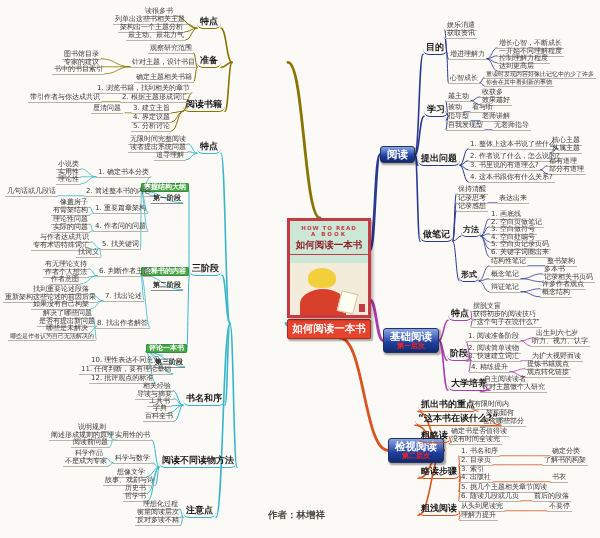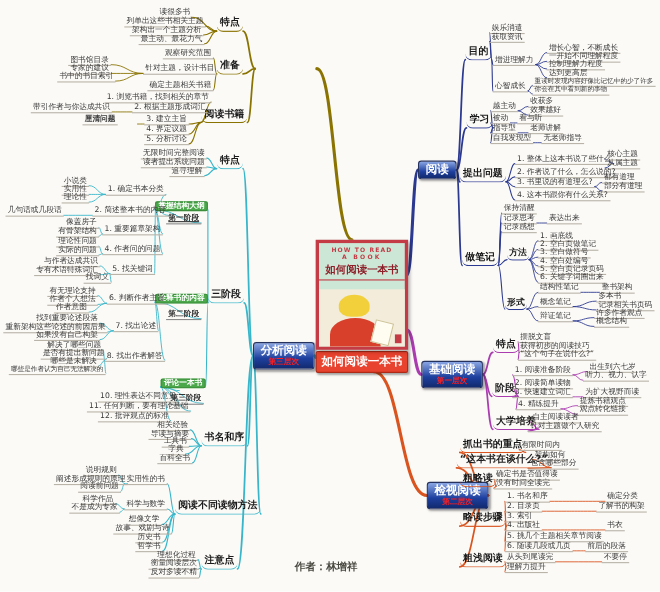--- a/index.html
+++ b/index.html
@@ -240,39 +240,38 @@
         <div class="mark"></div>
       </div>
     </div>
     <div class="center-label">如何阅读一本书</div>
   </div>
 
   <div id="author">作者：林增祥</div>
     <div class="node main" style="left: 380px; top: 146px;">阅读</div>
     <div class="node main" style="left: 388px; top: 438px;">检视阅读<div class="subt">第二层次</div></div>
     <div class="node main" style="left: 383px; top: 328px;">基础阅读<div class="subt">第一层次</div></div>
-    <div class="node main" style="left: 230px; top: 311px;">分析阅读<div class="subt">第三层次</div></div>
     <div class="node bl" style="left: 197px; top: 16px; border-bottom-color: rgb(138, 115, 0);">特点</div>
     <div class="node leaf" style="left: 143px; top: 7px;">读很多书</div>
     <div class="node leaf" style="left: 113px; top: 15px;">列单出这些书相关主题</div>
     <div class="node leaf" style="left: 118px; top: 23px;">架构出一个主题分析</div>
     <div class="node leaf" style="left: 126px; top: 31px;">最主动、最花力气</div>
     <div class="node bl" style="left: 197px; top: 55px; border-bottom-color: rgb(138, 115, 0);">准备</div>
     <div class="node leaf" style="left: 148px; top: 44px;">观察研究范围</div>
     <div class="node leaf" style="left: 130px; top: 58px;">针对主题，设计书目</div>
     <div class="node leaf" style="left: 62px; top: 50px;">图书馆目录</div>
     <div class="node leaf" style="left: 62px; top: 58px;">专家的建议</div>
     <div class="node leaf" style="left: 52px; top: 65px;">书中的书目索引</div>
     <div class="node leaf" style="left: 134px; top: 73px;">确定主题相关书籍</div>
     <div class="node bl" style="left: 183px; top: 99px; border-bottom-color: rgb(138, 115, 0);">阅读书籍</div>
     <div class="node leaf" style="left: 95px; top: 84px;">1. 浏览书籍，找到相关的章节</div>
     <div class="node leaf" style="left: 120px; top: 93px;">2. 根据主题形成词汇</div>
     <div class="node leaf" style="left: 28px; top: 93px;">带引作者与你达成共识</div>
     <div class="node leaf" style="left: 131px; top: 104px;">3. 建立主旨</div>
-    <div class="node leaf" style="left: 75px; top: 104px; font-weight: bold;">厘清问题</div>
+    <div class="node leaf" style="left: 91px; top: 104px;">厘清问题</div>
     <div class="node leaf" style="left: 131px; top: 113px;">4. 界定议题</div>
     <div class="node leaf" style="left: 131px; top: 122px;">5. 分析讨论</div>
     <div class="node bl" style="left: 423px; top: 42px; border-bottom-color: rgb(43, 57, 144);">目的</div>
     <div class="node leaf" style="left: 445px; top: 21px;">娱乐消遣</div>
     <div class="node leaf" style="left: 445px; top: 29px;">获取资讯</div>
     <div class="node leaf" style="left: 448px; top: 50px;">增进理解力</div>
     <div class="node leaf" style="left: 497px; top: 39px;">增长心智，不断成长</div>
     <div class="node leaf" style="left: 497px; top: 47px;">一开始不同理解程度</div>
     <div class="node leaf" style="left: 497px; top: 54px;">控制理解力程度</div>
     <div class="node leaf" style="left: 497px; top: 62px;">达到更高层</div>
@@ -358,21 +357,21 @@
     <div class="node bl" style="left: 418px; top: 503px; border-bottom-color: rgb(217, 84, 31);">粗浅阅读</div>
     <div class="node leaf" style="left: 459px; top: 502px;">从头到尾读完</div>
     <div class="node leaf" style="left: 547px; top: 502px;">不要停</div>
     <div class="node leaf" style="left: 459px; top: 511px;">理解力提升</div>
     <div class="node bl" style="left: 197px; top: 141px; border-bottom-color: rgb(56, 182, 201);">特点</div>
     <div class="node leaf" style="left: 128px; top: 135px;">无限时间完整阅读</div>
     <div class="node leaf" style="left: 128px; top: 143px;">读者提出系统问题</div>
     <div class="node leaf" style="left: 154px; top: 151px;">追寻理解</div>
     <div class="node bl" style="left: 189px; top: 263px; border-bottom-color: rgb(56, 182, 201);">三阶段</div>
     <div class="node stage" style="left: 141px; top: 183px;">掌握结构大纲</div>
-    <div class="node stageb" style="left: 151px; top: 194px; text-decoration: underline;">第一阶段</div>
+    <div class="node stageb" style="left: 151px; top: 194px;">第一阶段</div>
     <div class="node leaf" style="left: 96px; top: 168px;">1. 确定书本分类</div>
     <div class="node leaf" style="left: 56px; top: 160px;">小说类</div>
     <div class="node leaf" style="left: 56px; top: 168px;">实用性</div>
     <div class="node leaf" style="left: 56px; top: 175px;">理论性</div>
     <div class="node leaf" style="left: 84px; top: 187px;">2. 简述整本书的内容</div>
     <div class="node leaf" style="left: 5px; top: 187px;">几句话或几段话</div>
     <div class="node leaf" style="left: 93px; top: 204px;">1. 重要篇章架构</div>
     <div class="node leaf" style="left: 58px; top: 198px;">像盖房子</div>
     <div class="node leaf" style="left: 51px; top: 206px;">有骨架结构</div>
     <div class="node leaf" style="left: 93px; top: 222px;">4. 作者问的问题</div>

